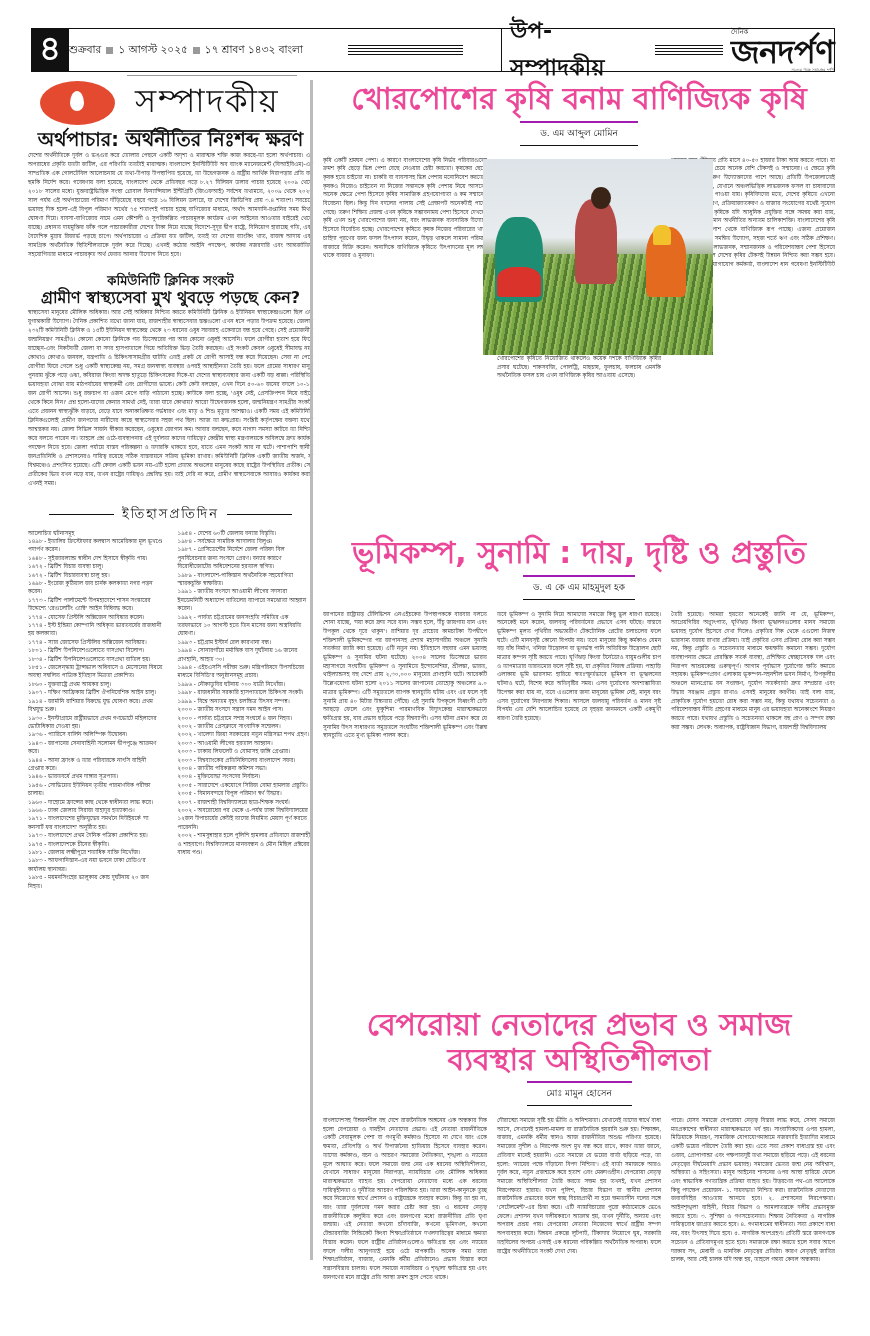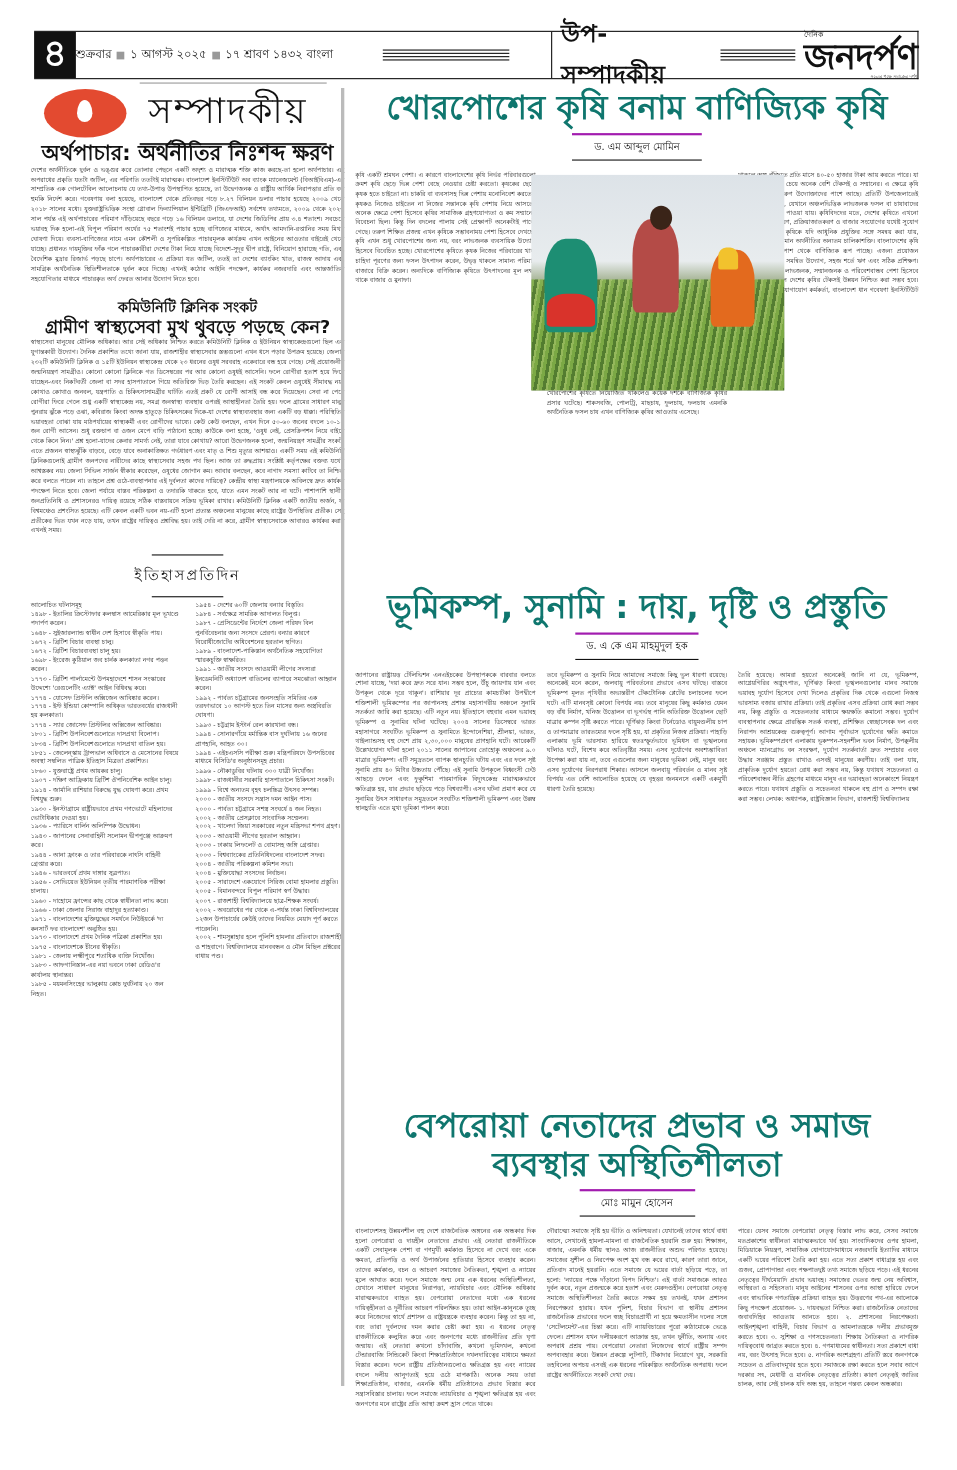--- a/index.html
+++ b/index.html
@@ -26,28 +26,28 @@
   .left { position: absolute; left: 28px; top: 80px; width: 285px; }
   .vdivider { position: absolute; left: 310px; top: 80px; width: 3px; height: 1180px; background: #bbb; }
   .ed-head { display: flex; align-items: center; height: 46px; }
   .ed-logo { width: 75px; height: 44px; border-radius: 50%; background: #e34a30; position: relative; margin-left: 12px; }
   .ed-logo::after { content: ""; position: absolute; left: 30px; top: 10px; width: 14px; height: 20px; background: #fff; border-radius: 50% 50% 50% 50% / 60% 60% 40% 40%; }
   .ed-title-box { margin-left: 12px; border-top: 1px solid #999; border-bottom: 2px solid #333; padding: 0 8px; font-size: 32px; font-weight: 300; letter-spacing: 2px; width: 170px; }
   h2.ed-headline { font-size: 19px; font-weight: 900; text-align: center; margin-top: 2px; line-height: 1.2; }
   p.body { font-size: 5.6px; line-height: 9px; text-align: justify; color: #222; }
   .clinic-kicker { text-align: center; font-size: 13px; font-weight: bold; margin-top: 14px; line-height: 1.2; }
   .clinic-head { text-align: center; font-size: 16px; font-weight: bold; line-height: 1.2; }
-  .history-title { display: flex; align-items: center; justify-content: center; margin: 16px 0 4px; gap: 8px; font-size: 13px; letter-spacing: 2px; flex-direction: column; }
+  .history-title { display: flex; align-items: center; justify-content: center; margin: 16px 0 4px; gap: 8px; font-size: 13px; letter-spacing: 2px; }
   .history-title span.line { display: block; width: 65px; height: 1px; background: #111; }
   .history-cols { display: grid; grid-template-columns: 1fr 1fr; column-gap: 14px; }
   .history-cols p { font-size: 5.6px; line-height: 8.4px; color: #222; }
 
   
   .right { position: absolute; left: 323px; width: 512px; }
-  .headline { text-align: center; font-weight: bold; color: #0f766e; }
+  .headline { text-align: center; font-weight: bold; color: #ec4899; }
   .h1 { font-size: 30px; line-height: 1.15; }
   .byline { width: 118px; margin: 4px auto 10px; border-top: 2px solid #a21caf; border-bottom: 1px solid #111; text-align: center; font-size: 9px; padding: 3px 0 4px; }
   .cols3 { display: grid; grid-template-columns: 1fr 1fr 1fr; column-gap: 10px; }
   .cols3 p { font-size: 5.6px; line-height: 8.7px; text-align: justify; color: #222; }
   .photo { position: absolute; left: 160px; top: 77px; width: 230px; height: 196px; overflow: hidden; background: linear-gradient(#dde3e8 0%, #e8ecee 40%, #7a8f5a 55%, #5f8a3a 75%, #6f8a4e 100%); }
   .field { position: absolute; left: 0; right: 0; top: 95px; bottom: 0; background: repeating-linear-gradient(100deg, #7fae45 0 3px, #4f7a2c 3px 6px, #9cc060 6px 8px); opacity: .85; }
   .person { position: absolute; border-radius: 40% 40% 10% 10%; }
   .p1 { left: 12px; top: 58px; width: 48px; height: 85px; background: #1d8e73; }
   .p1b { left: 14px; top: 108px; width: 44px; height: 30px; background: #d9332b; }
   .p2 { left: 92px; top: 40px; width: 42px; height: 85px; background: #b44b47; }

